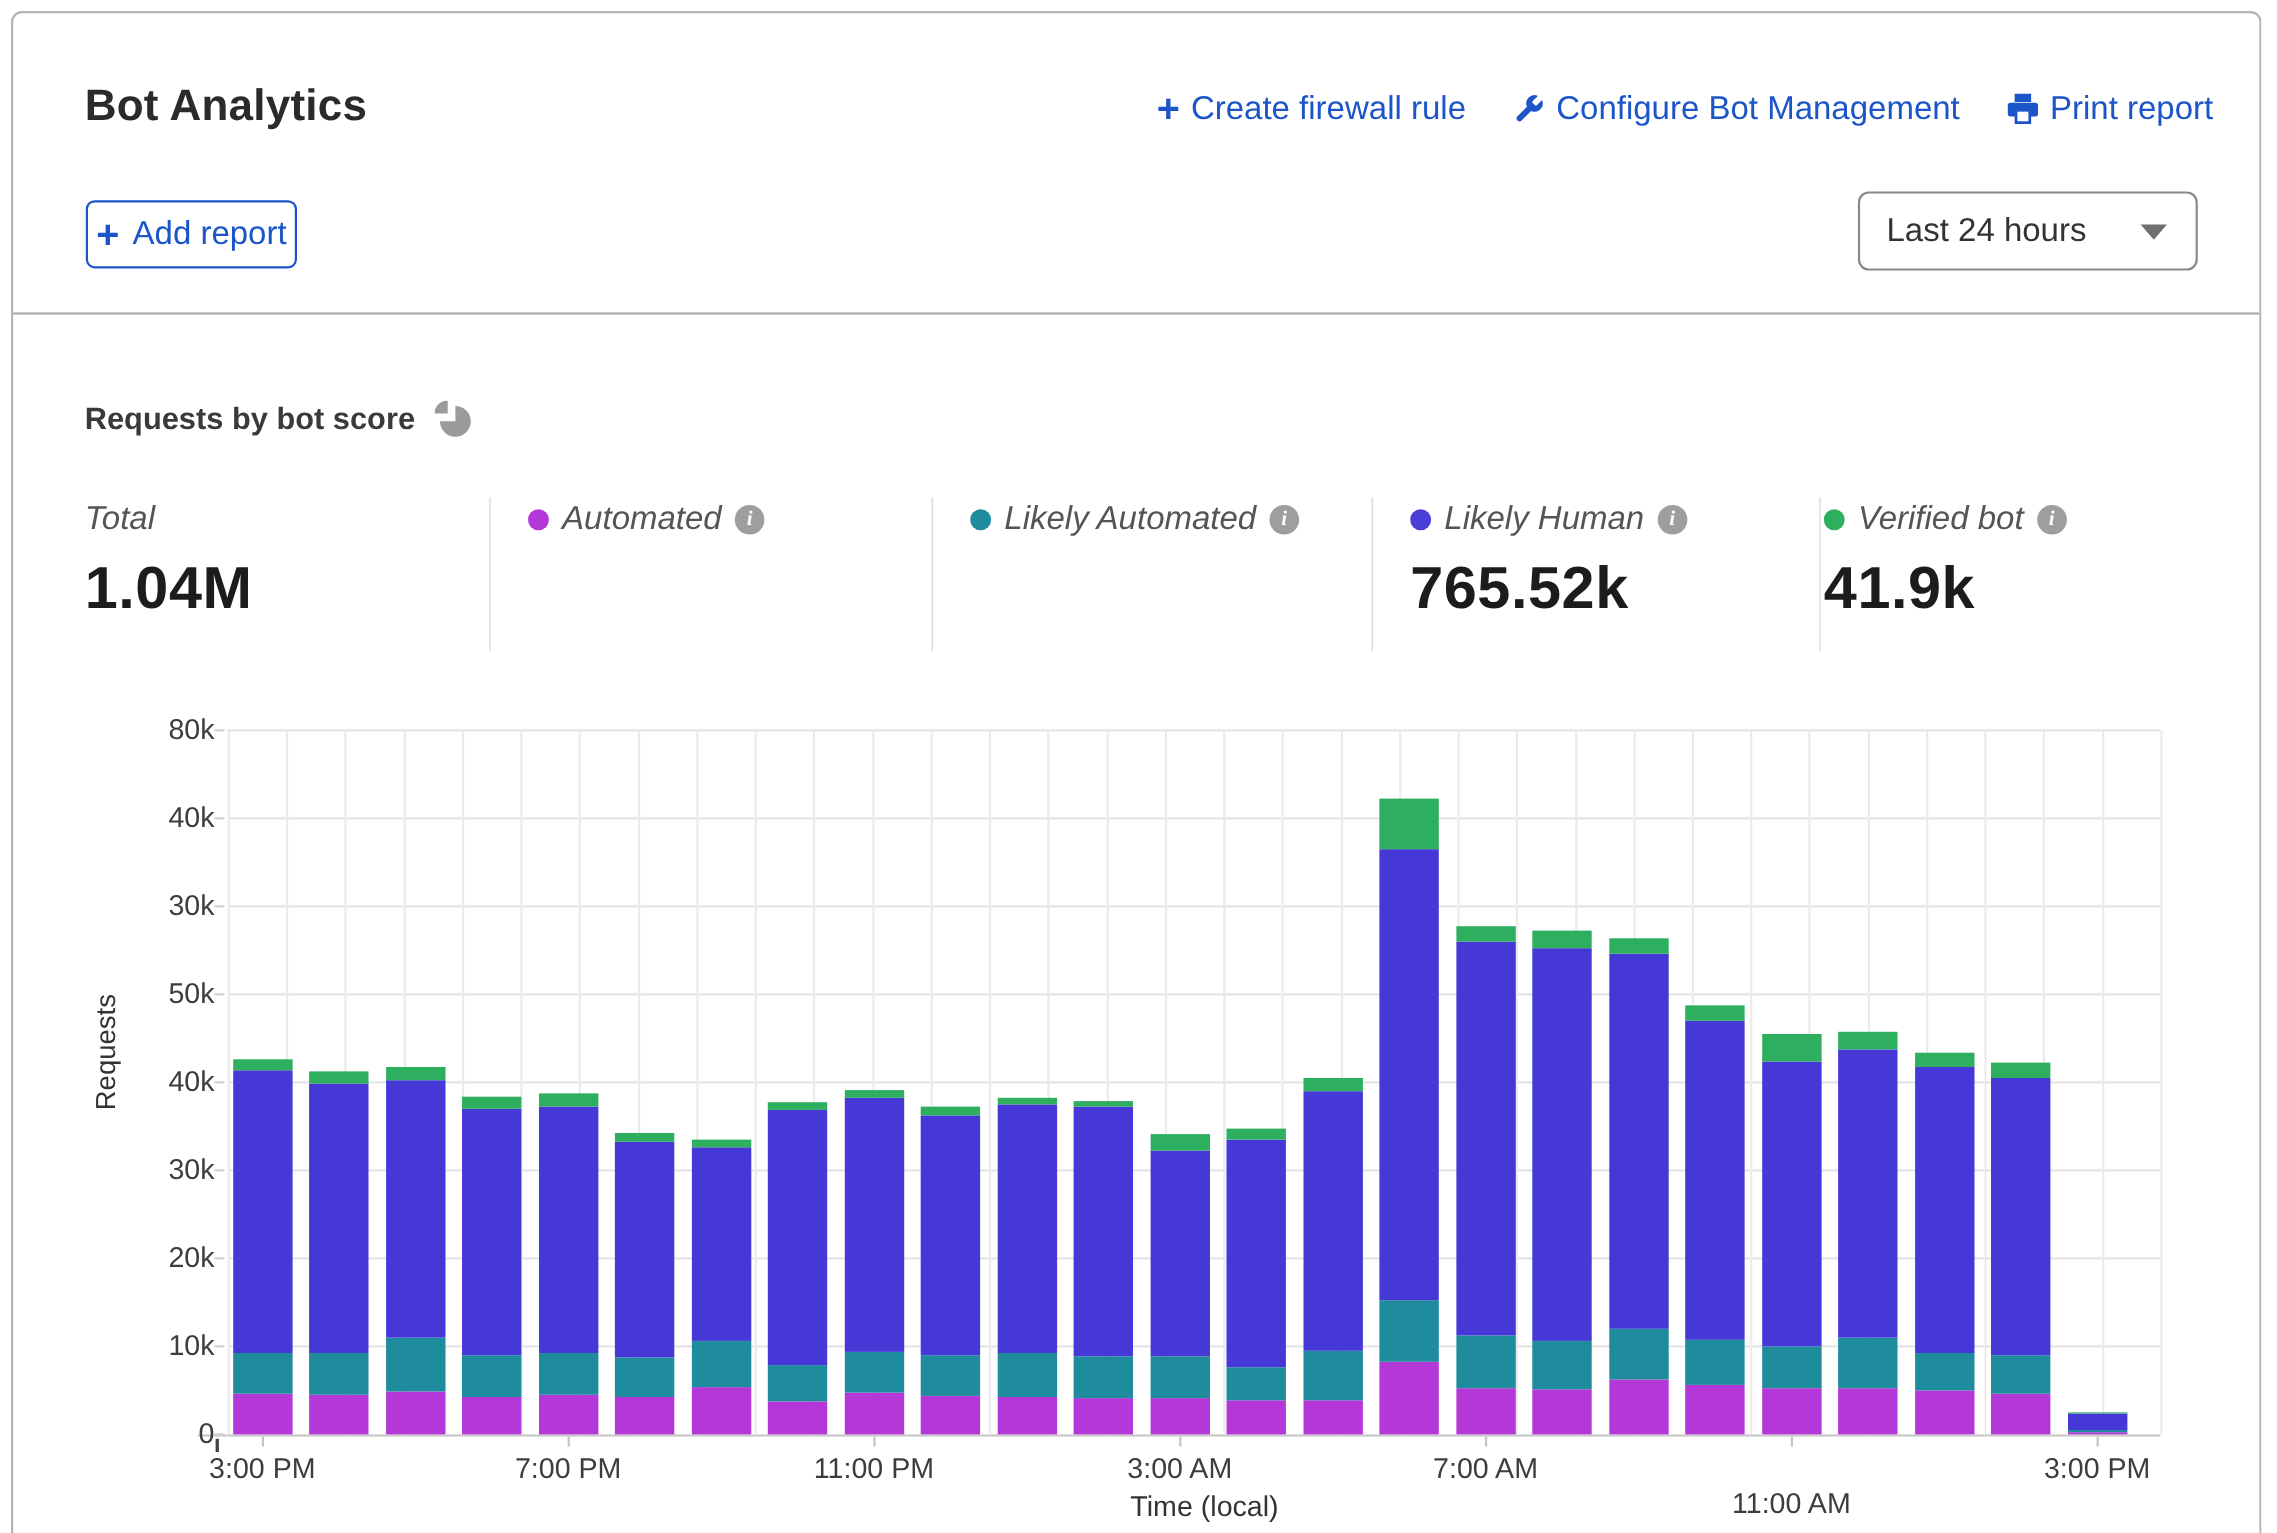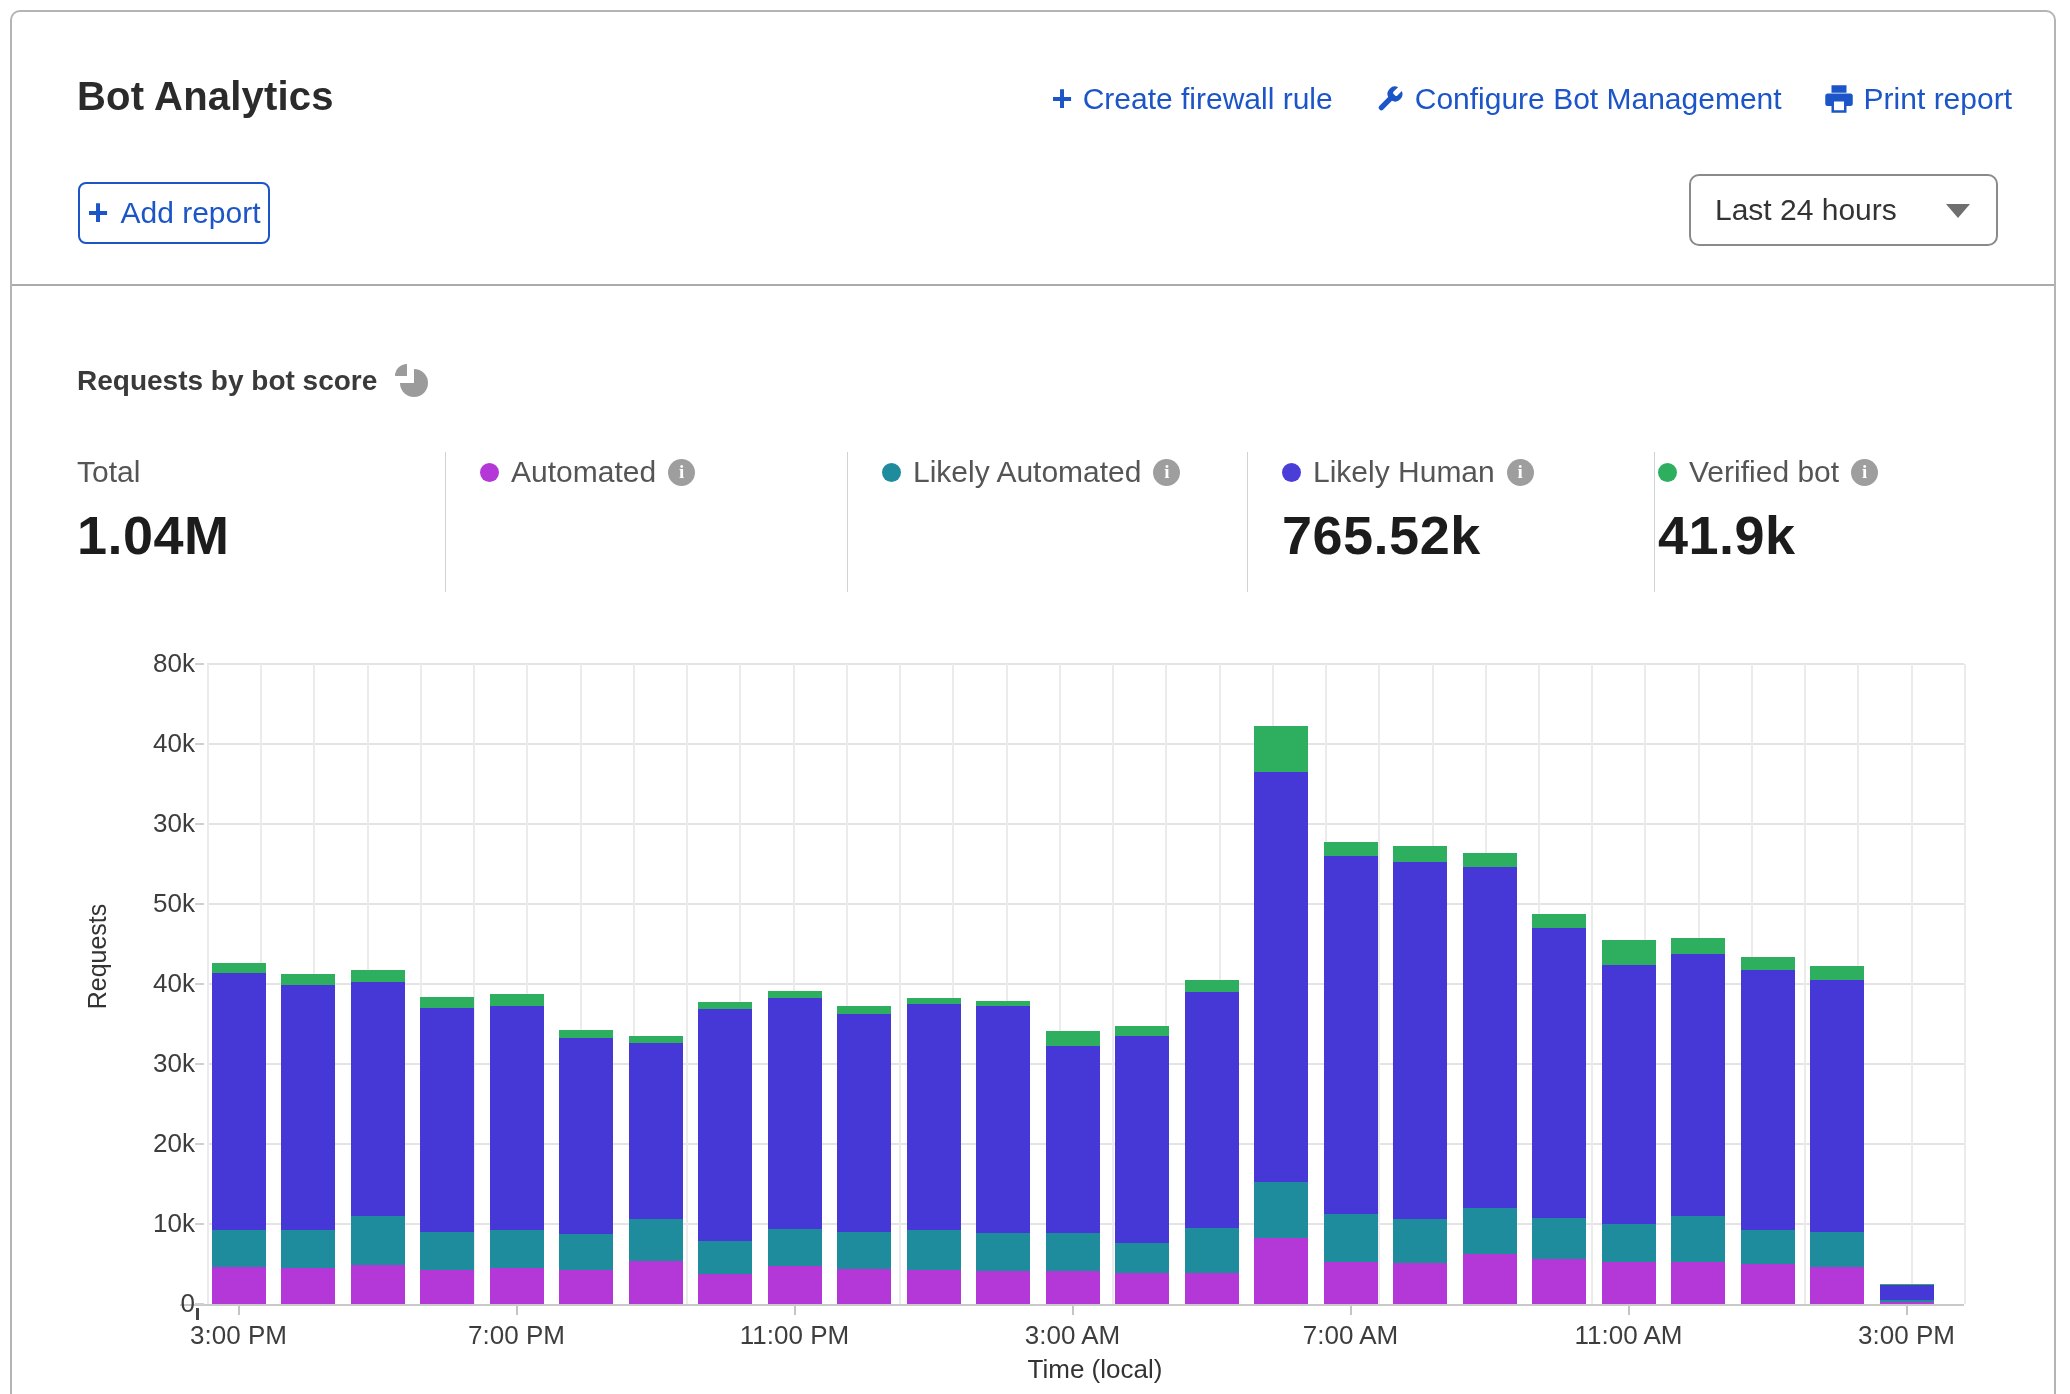--- a/index.html
+++ b/index.html
@@ -14,21 +14,21 @@
   .add-filter{left:66px;top:170px;width:192px;height:62px;background:#fff;border:2px solid #1b55c8;border-radius:8px;
       display:flex;align-items:center;justify-content:center;gap:12px;color:#1b55c8;font-size:30px;cursor:pointer;}
   .dropdown{left:1677px;top:162px;width:305px;height:68px;border:2px solid #8a8a8a;border-radius:10px;background:#fff;
       display:flex;align-items:center;cursor:pointer;}
   .dropdown .dd-label{margin-left:24px;font-size:30px;color:#333;}
   .dd-caret{position:absolute;right:26px;top:28px;width:0;height:0;border-left:12px solid transparent;
       border-right:12px solid transparent;border-top:14px solid #6f6f6f;}
   .divider{left:0;top:272px;width:100%;height:2px;background:#ababab;}
   .section-title{left:65px;top:352px;font-size:28px;font-weight:700;color:#3a3a3a;display:flex;align-items:center;gap:18px;}
   .stat-col{top:442px;width:360px;}
-  .stat-label-row{display:flex;align-items:center;gap:12px;font-size:30px;color:#555;height:36px;}
+  .stat-label-row{display:flex;align-items:center;gap:12px;font-size:30px;color:#555;height:36px;font-style:italic;}
   .dot{width:19px;height:19px;border-radius:50%;flex:0 0 auto;}
   .info{width:27px;height:27px;border-radius:50%;background:#9e9e9e;color:#fff;font-size:19px;font-weight:700;
         display:flex;align-items:center;justify-content:center;cursor:pointer;flex:0 0 auto;font-family:"Liberation Serif",serif;}
   .stat-value{margin-top:14px;font-size:54px;font-weight:700;color:#1c1c1c;letter-spacing:.5px;}
   .stat-divider{top:440px;width:1px;height:140px;background:#d2d2d2;}
   #plot{left:195px;top:652px;width:1757px;height:640px;border-bottom:2px solid #c9c9c9;}
   .hgrid{position:absolute;left:0;width:100%;height:2px;background:#e4e4e4;}
   .vgrid{position:absolute;top:0;width:2px;height:640px;background:#ebebeb;}
   .bar-seg{position:absolute;width:54px;}
   .ylab{position:absolute;left:-122px;width:110px;text-align:right;font-size:26px;color:#3d3d3d;}
@@ -311,20 +311,20 @@
         <div class="xlab" style="left: -68.5px;">3:00 PM</div>
         <div class="xtick" style="left: 308.5px;"></div>
         <div class="xlab" style="left: 209.5px;">7:00 PM</div>
         <div class="xtick" style="left: 586.5px;"></div>
         <div class="xlab" style="left: 487.5px;">11:00 PM</div>
         <div class="xtick" style="left: 864.5px;"></div>
         <div class="xlab" style="left: 765.5px;">3:00 AM</div>
         <div class="xtick" style="left: 1142.5px;"></div>
         <div class="xlab" style="left: 1043.5px;">7:00 AM</div>
         <div class="xtick" style="left: 1420.5px;"></div>
-        <div class="xlab" style="left: 1321.5px;">11:00 AM</div>
+        <div class="xlab" style="left: 1321.5px; margin-top: 31px;">11:00 AM</div>
         <div class="xtick" style="left: 1698.5px;"></div>
         <div class="xlab" style="left: 1599.5px;">3:00 PM</div>
       </div>
     <div class="abs x-axis-title">Time (local)</div>
 
   </div>
 </div>
 
 </body></html>

